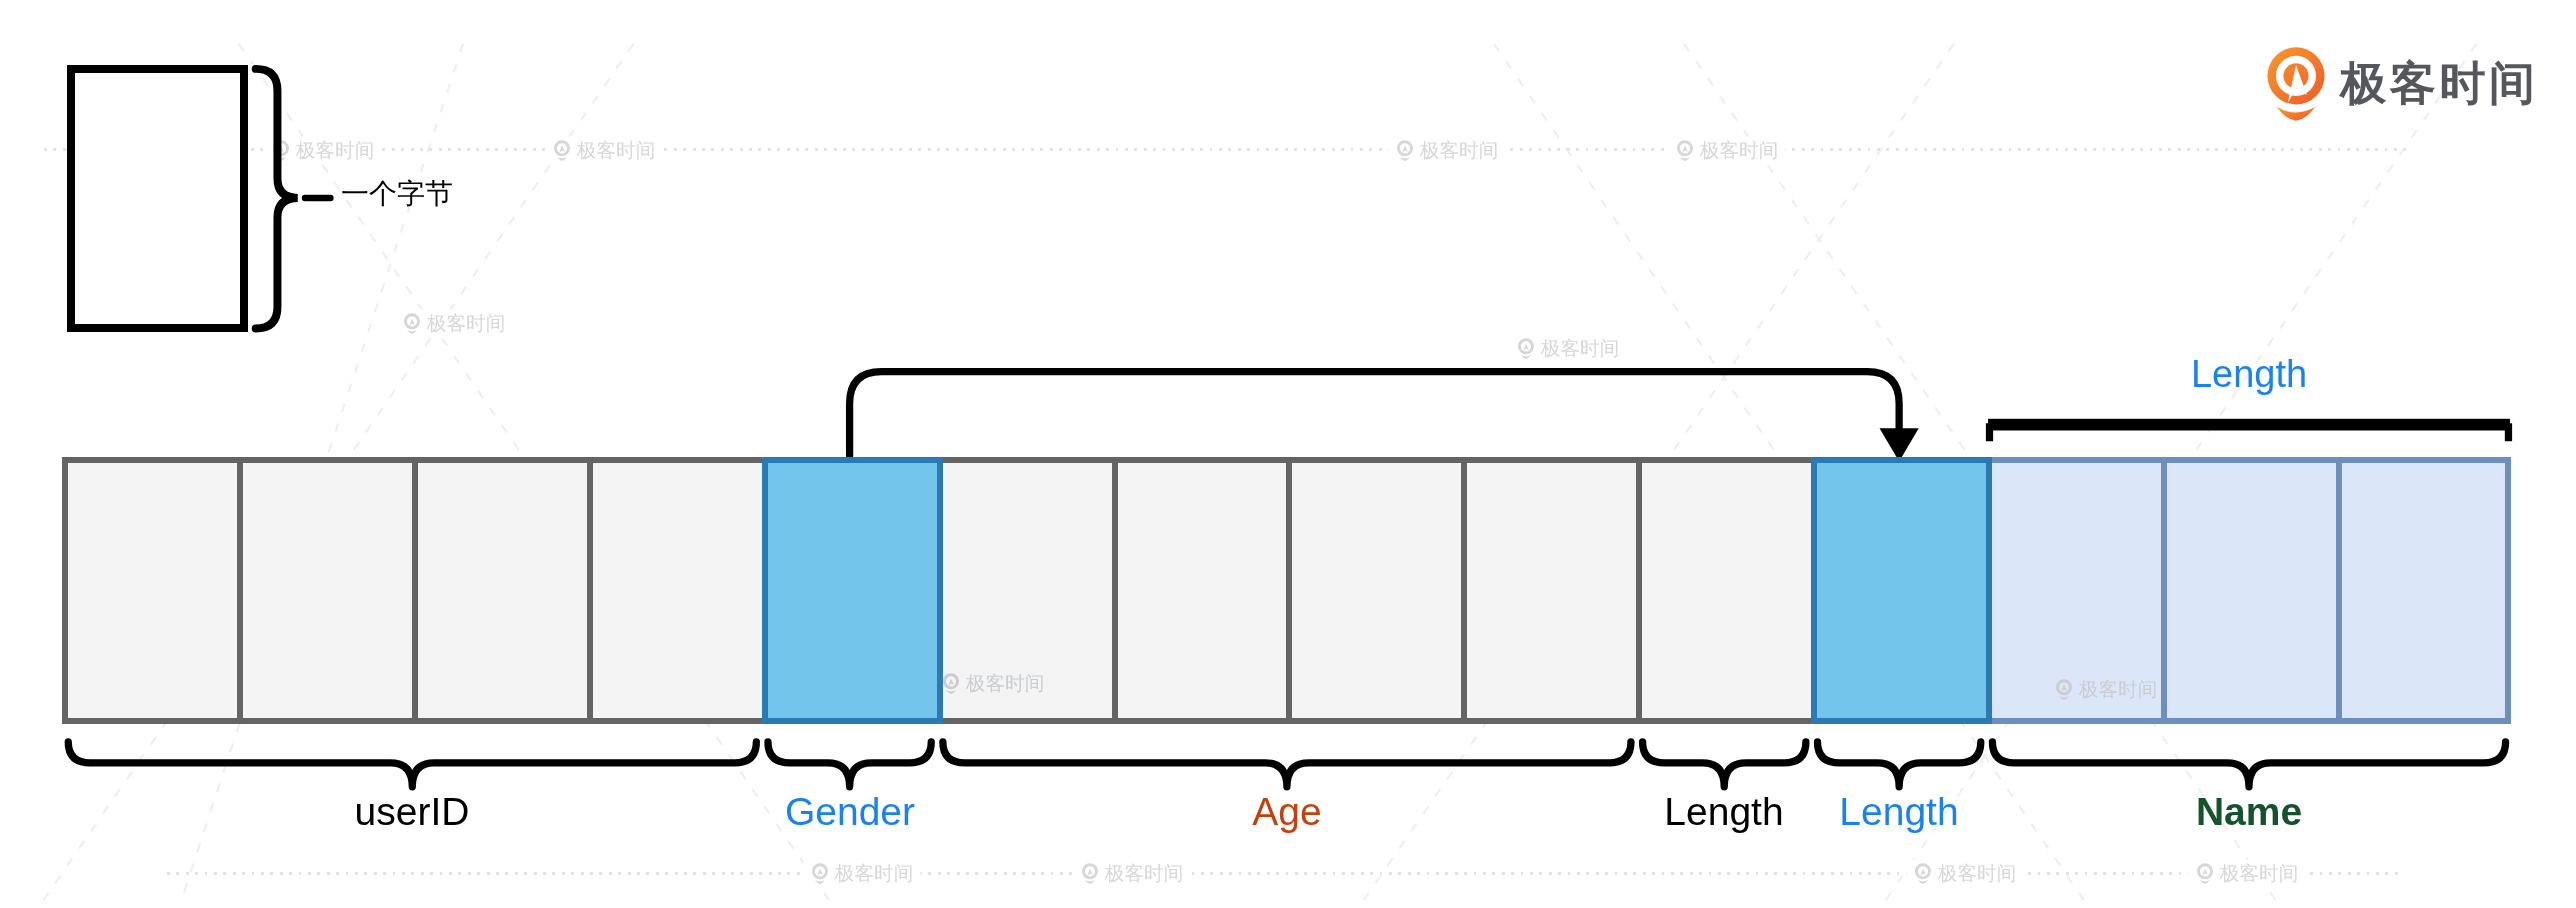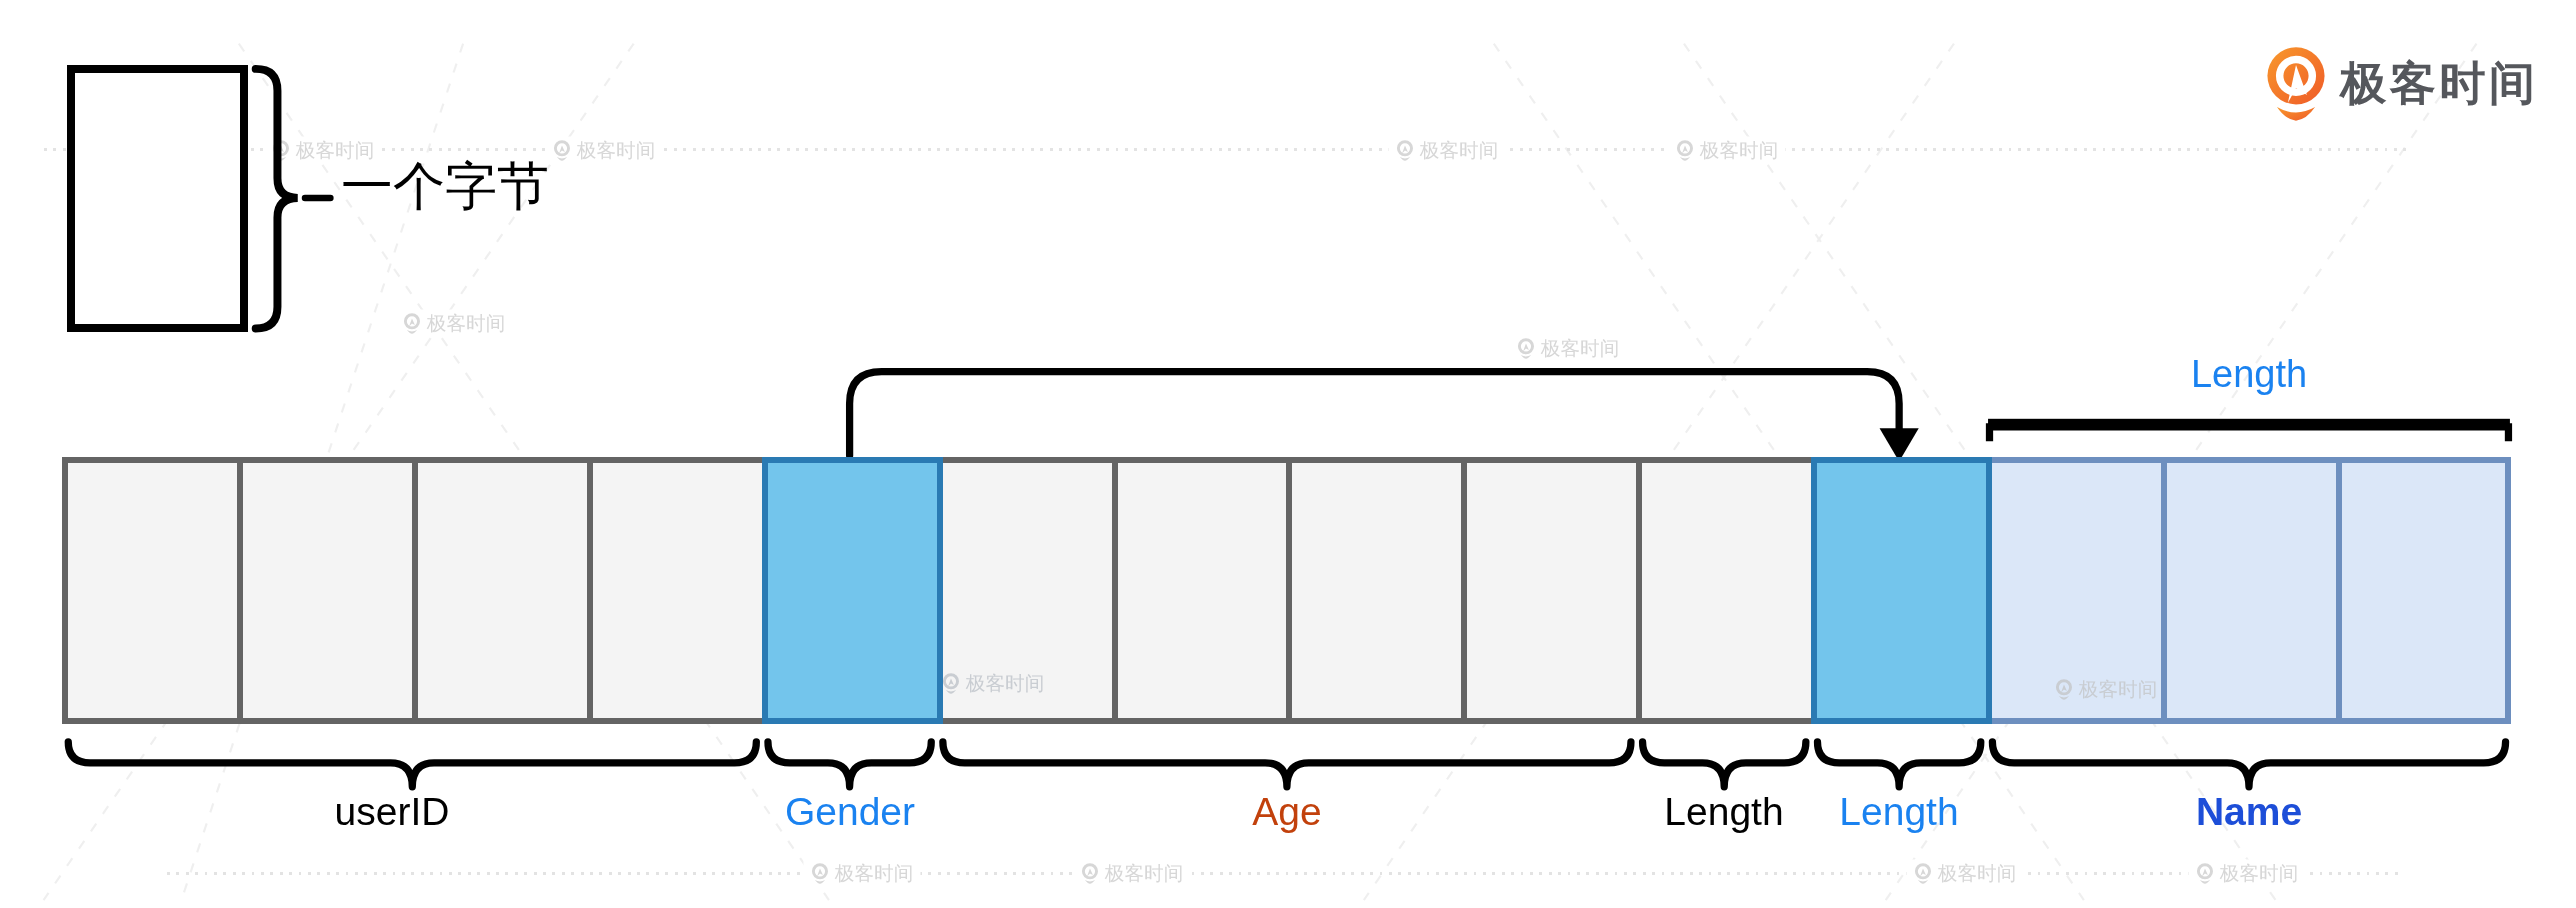--- a/index.html
+++ b/index.html
@@ -4,22 +4,22 @@
 <style>
   html,body{margin:0;padding:0;background:#ffffff;}
   #canvas{
     position:relative;width:2576px;height:908px;overflow:hidden;
     background:#ffffff;font-family:"Liberation Sans","DejaVu Sans",sans-serif;
   }
   svg.layer{position:absolute;left:0;top:0;pointer-events:none;}
   
   #legend-box{position:absolute;left:67px;top:65px;width:181px;height:267px;
     box-sizing:border-box;border:8.7px solid #000;background:#fff;}
-  #legend-label{position:absolute;left:341px;top:165px;height:42px;line-height:42px;
-    font-size:52px;color:#000;white-space:nowrap;}
+  #legend-label{position:absolute;left:341px;top:173px;height:42px;line-height:42px;
+    font-size:28px;color:#000;white-space:nowrap;}
   
   #logo{position:absolute;left:2262px;top:44px;display:flex;align-items:center;}
   #logo-text{font-size:46px;font-weight:bold;color:#55575c;letter-spacing:3.6px;margin-left:10.2px;white-space:nowrap;}
   
   #row{position:absolute;left:62px;top:457px;width:2449px;height:267px;}
   .cell{position:absolute;top:0;height:267px;box-sizing:border-box;border-style:solid;border-width:6.5px;}
   .cell.gray {background:#f4f4f4;border-color:#646464;z-index:1;}
   .cell.blue {background:#73c5ec;border-color:#2a7ab3;z-index:3;}
   .cell.light{background:#dbe7f8;border-color:#6d8fbf;z-index:2;}
   
@@ -220,22 +220,22 @@
   <svg class="layer" id="braces-svg" width="2576" height="908" viewBox="0 0 3549 1251">
       <path d="M 94 1022 Q 94 1051 124 1051 L 538 1051 Q 568 1051 568 1084 Q 568 1051 598 1051 L 1012 1051 Q 1042 1051 1042 1022" fill="none" stroke="#000" stroke-width="10" stroke-linecap="round" stroke-linejoin="round"></path>
       <path d="M 1058 1022 Q 1058 1051 1088 1051 L 1140.5 1051 Q 1170.5 1051 1170.5 1084 Q 1170.5 1051 1200.5 1051 L 1253 1051 Q 1283 1051 1283 1022" fill="none" stroke="#000" stroke-width="10" stroke-linecap="round" stroke-linejoin="round"></path>
       <path d="M 1299 1022 Q 1299 1051 1329 1051 L 1743 1051 Q 1773 1051 1773 1084 Q 1773 1051 1803 1051 L 2217 1051 Q 2247 1051 2247 1022" fill="none" stroke="#000" stroke-width="10" stroke-linecap="round" stroke-linejoin="round"></path>
       <path d="M 2263 1022 Q 2263 1051 2293 1051 L 2345.5 1051 Q 2375.5 1051 2375.5 1084 Q 2375.5 1051 2405.5 1051 L 2458 1051 Q 2488 1051 2488 1022" fill="none" stroke="#000" stroke-width="10" stroke-linecap="round" stroke-linejoin="round"></path>
       <path d="M 2504 1022 Q 2504 1051 2534 1051 L 2586.5 1051 Q 2616.5 1051 2616.5 1084 Q 2616.5 1051 2646.5 1051 L 2699 1051 Q 2729 1051 2729 1022" fill="none" stroke="#000" stroke-width="10" stroke-linecap="round" stroke-linejoin="round"></path>
       <path d="M 2745 1022 Q 2745 1051 2775 1051 L 3068.5 1051 Q 3098.5 1051 3098.5 1084 Q 3098.5 1051 3128.5 1051 L 3422 1051 Q 3452 1051 3452 1022" fill="none" stroke="#000" stroke-width="10" stroke-linecap="round" stroke-linejoin="round"></path>
     </svg>
 
   <div id="labels">
-      <div class="group-label" style="left: 392px; color: rgb(0, 0, 0); text-align: center;">userID</div>
+      <div class="group-label" style="left: 412px; color: rgb(0, 0, 0); text-align: center;">userID</div>
       <div class="group-label" style="left: 850px; color: rgb(26, 130, 240);">Gender</div>
       <div class="group-label" style="left: 1287px; color: #c2410c;">Age</div>
       <div class="group-label" style="left: 1724px; color: rgb(0, 0, 0);">Length</div>
       <div class="group-label" style="left: 1899px; color: rgb(26, 130, 240);">Length</div>
-      <div class="group-label" style="left: 2249px; color: #1d4ed8; font-weight: bold;">Name</div>
+      <div class="group-label" style="left: 2249px; color: #14532d; font-weight: bold;">Name</div>
     </div>
 
 </div>
 
 
 </body></html>

